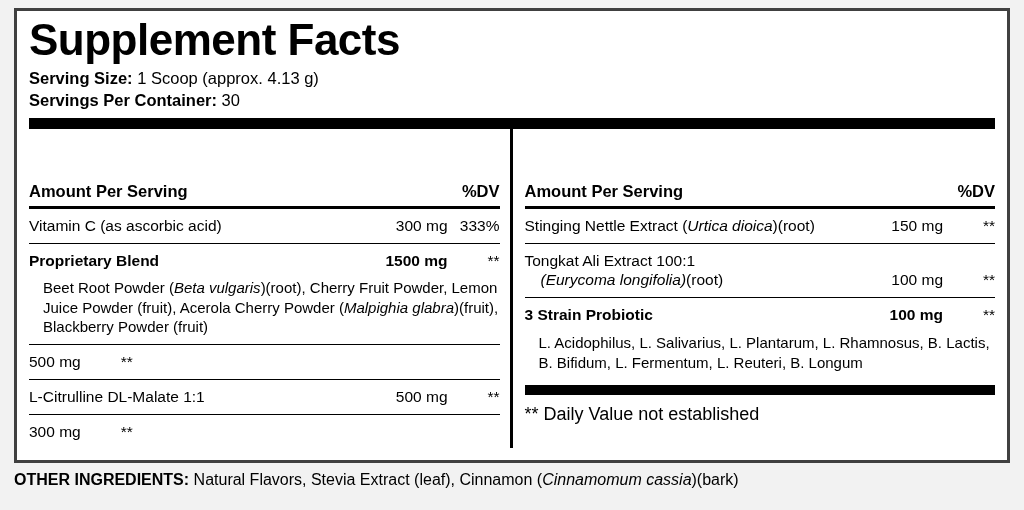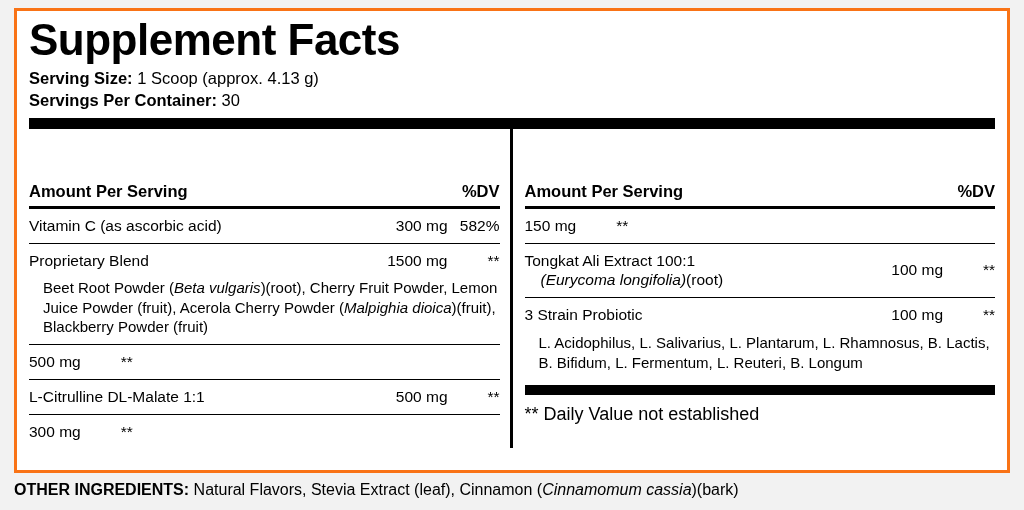--- a/index.html
+++ b/index.html
@@ -15,25 +15,25 @@
     overflow: hidden;
   }
   .page {
     position: relative;
     width: 1024px;
     height: 510px;
     box-sizing: border-box;
     padding: 8px 14px 4px 14px;
   }
   .panel {
-    border: 3px solid #f97316;
+    border: 3px solid #404040;
     background: #fff;
     box-sizing: border-box;
     width: 996px;
-    padding: 6px 12px 22px 12px;
+    padding: 6px 12px 12px 12px;
   }
   .title {
     font-size: 44px;
     font-weight: 700;
     letter-spacing: -0.5px;
     line-height: 1.05;
     margin: 0 0 4px 0;
   }
   .serving-line {
     font-size: 16.5px;
@@ -71,21 +71,21 @@
     font-size: 16.5px;
     padding: 5px 0 5px 0;
     border-bottom: 3px solid #000;
     margin-top: 48px;
   }
   .hdr-row .name { flex: 1 1 auto; }
   .hdr-row .dv { flex: 0 0 auto; }
 
   .row {
     display: flex;
-    align-items: center;
+    align-items: flex-end;
     padding: 7px 0 7px 0;
     border-bottom: 1px solid #000;
     font-size: 15.5px;
     line-height: 1.28;
   }
   .row.no-border { border-bottom: none; }
   .row .name {
     flex: 1 1 auto;
     padding-right: 6px;
   }
@@ -93,21 +93,21 @@
     flex: 0 0 auto;
     text-align: right;
     white-space: nowrap;
     padding-right: 10px;
   }
   .row .dv {
     flex: 0 0 42px;
     text-align: right;
     white-space: nowrap;
   }
-  .row.bold .name, .row.bold .amt { font-weight: 400; }
+  .row.bold .name, .row.bold .amt { font-weight: 700; }
   .sub {
     font-size: 15px;
     line-height: 1.3;
     padding: 0 0 7px 14px;
     border-bottom: 1px solid #000;
   }
   .sub.tight { padding-top: 1px; }
   i { font-style: italic; }
 
   .mid-rule {
@@ -152,30 +152,30 @@
 
       <div class="col col-left">
         <div class="hdr-row">
           <span class="name">Amount Per Serving</span>
           <span class="dv">%DV</span>
         </div>
 
         <div class="row">
           <span class="name">Vitamin C (as ascorbic acid)</span>
           <span class="amt">300 mg</span>
-          <span class="dv">582%</span>
+          <span class="dv">333%</span>
         </div>
 
         <div class="row bold no-border">
           <span class="name">Proprietary Blend</span>
           <span class="amt">1500 mg</span>
           <span class="dv">**</span>
         </div>
         <div class="sub tight">
-          Beet Root Powder (<i>Beta vulgaris</i>)(root), Cherry Fruit Powder, Lemon Juice Powder (fruit), Acerola Cherry Powder (<i>Malpighia dioica</i>)(fruit), Blackberry Powder (fruit)
+          Beet Root Powder (<i>Beta vulgaris</i>)(root), Cherry Fruit Powder, Lemon Juice Powder (fruit), Acerola Cherry Powder (<i>Malpighia glabra</i>)(fruit), Blackberry Powder (fruit)
         </div>
 
         <div class="row">
           <span class="amt">500 mg</span>
           <span class="dv">**</span>
         </div>
 
         <div class="row">
           <span class="name">L-Citrulline DL-Malate 1:1</span>
           <span class="amt">500 mg</span>
@@ -188,20 +188,21 @@
         </div>
       </div>
 
       <div class="col col-right">
         <div class="hdr-row">
           <span class="name">Amount Per Serving</span>
           <span class="dv">%DV</span>
         </div>
 
         <div class="row">
+          <span class="name">Stinging Nettle Extract (<i>Urtica dioica</i>)(root)</span>
           <span class="amt">150 mg</span>
           <span class="dv">**</span>
         </div>
 
         <div class="row">
           <span class="name">Tongkat Ali Extract 100:1<br><span class="indent-line"><i>(Eurycoma longifolia)</i>(root)</span></span>
           <span class="amt">100 mg</span>
           <span class="dv">**</span>
         </div>
 

